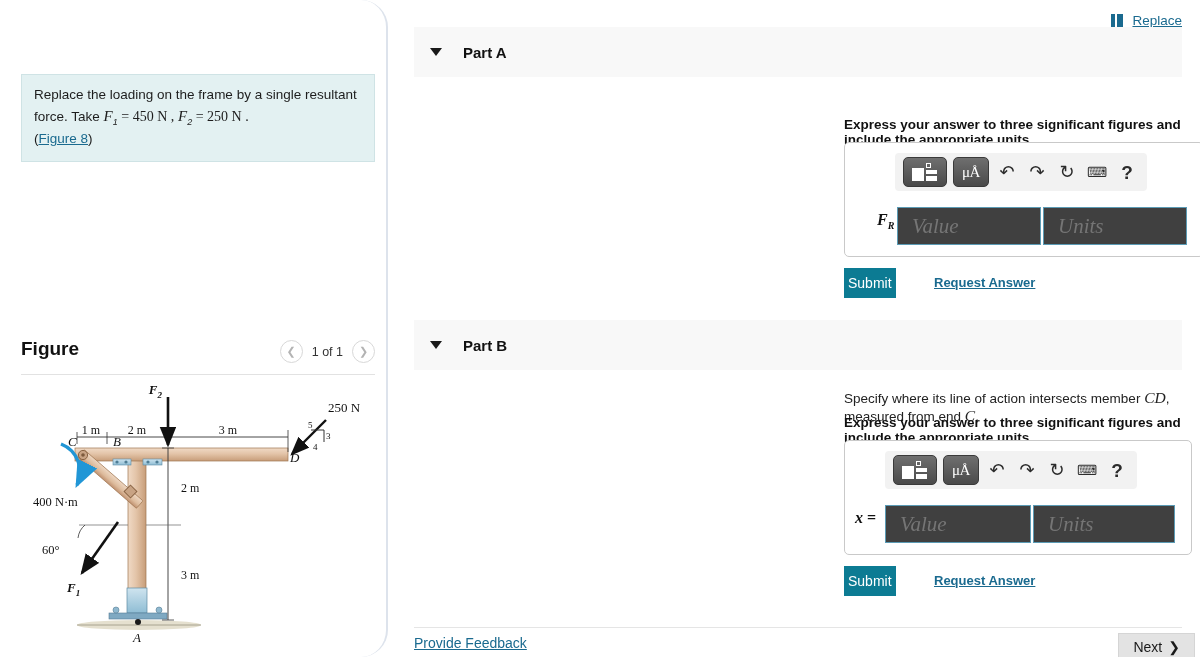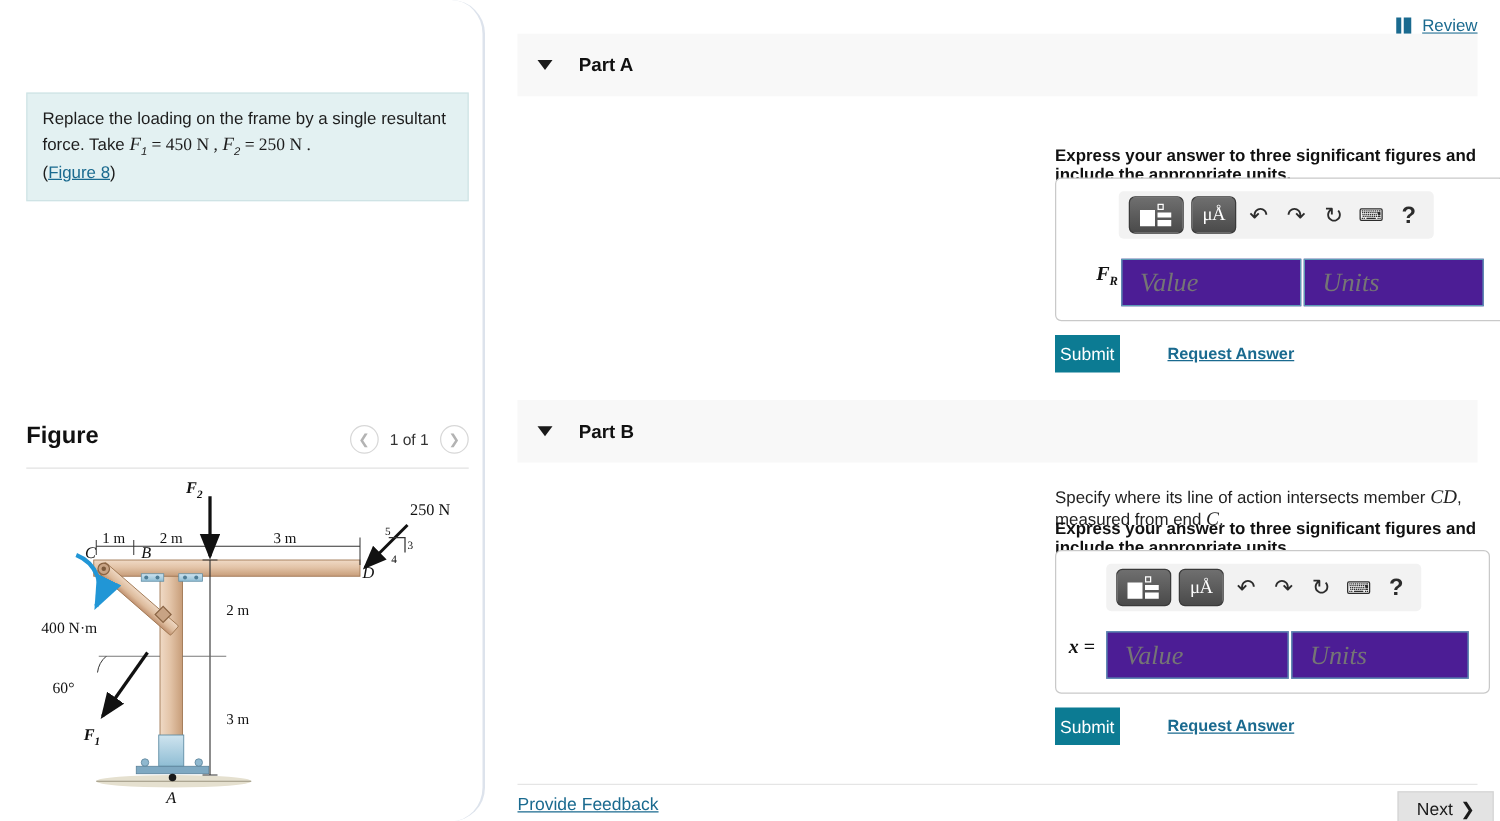--- a/index.html
+++ b/index.html
@@ -148,21 +148,21 @@
   .ab-varlabel {
     position: absolute;
     font-family: "Liberation Serif", serif;
     font-style: italic; font-weight: bold;
     font-size: 16px; color: #111;
   }
   .ab-varlabel sub { font-size: 10px; }
   .ab-input {
     position: absolute;
     border: 1px solid #5b9bb5;
-    background: #4c1d95;
+    background: #404040;
     font-family: "Liberation Serif", serif;
     font-style: italic;
     font-size: 21px;
     color: #9a9a9a;
     padding: 0 0 0 14px;
     display: flex; align-items: center;
     cursor: text;
     outline: none;
   }
 
@@ -333,21 +333,21 @@
     </svg>
   </div>
 
   <div id="right-panel">
 
     <div id="review-row">
       <span class="book-icon">
           <i></i>
           <i></i>
         </span>
-      <span id="review-link">Review</span>
+      <span id="review-link">Replace</span>
     </div>
 
     <div class="part-header" style="top:27px;">
       <div class="caret"></div>
       <div class="part-label">Part A</div>
     </div>
 
     <div class="instruction-text" style="top:117px;">Express your answer to three significant figures and include the appropriate units.</div>
 
     <div class="answer-box" style="left:454px; top:142px; width:360px; height:115px;">

